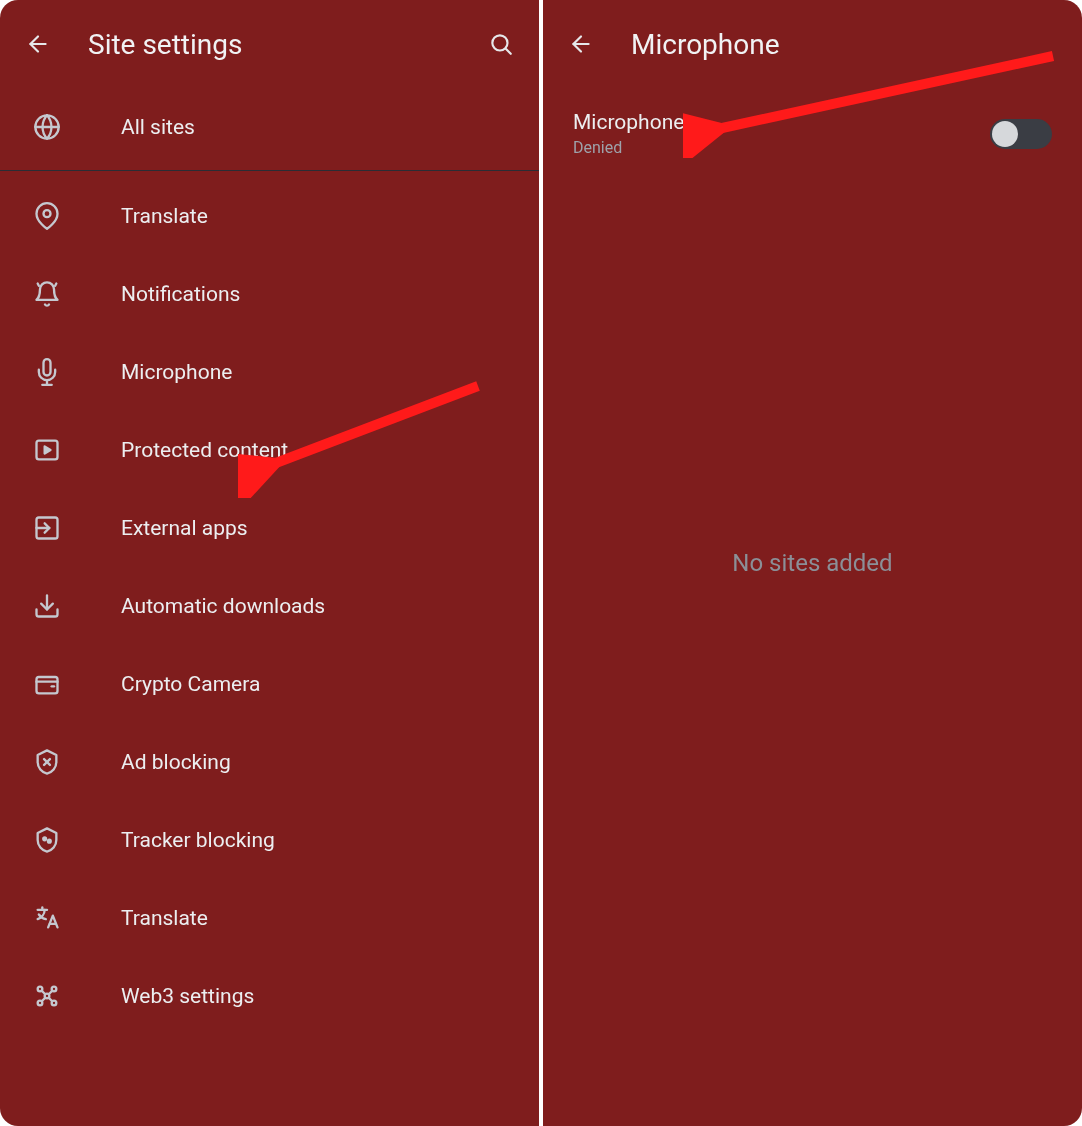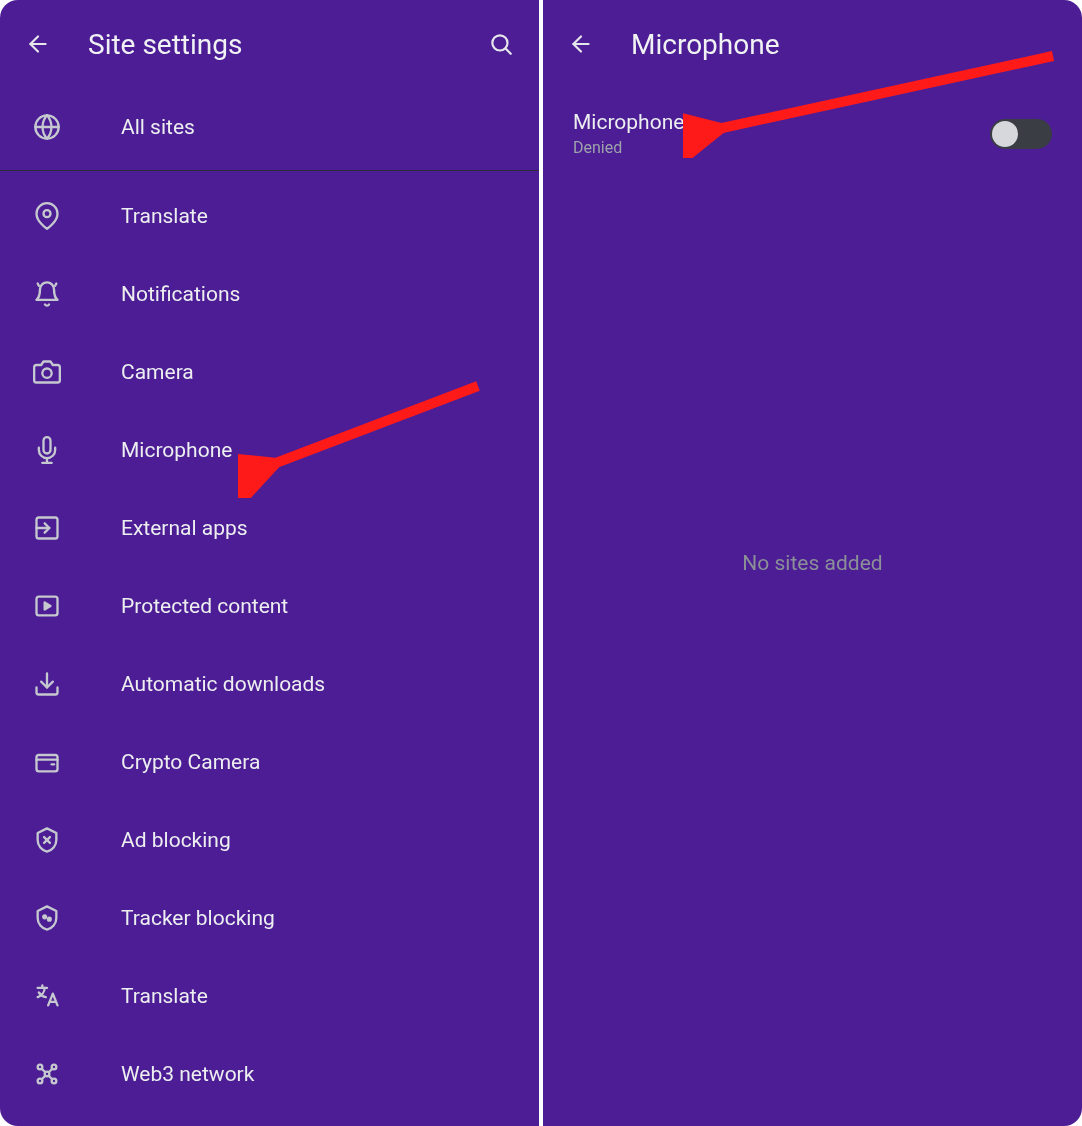--- a/index.html
+++ b/index.html
@@ -5,21 +5,21 @@
   * { margin: 0; padding: 0; box-sizing: border-box; }
   body {
     background: #fff;
     font-family: -apple-system, BlinkMacSystemFont, "Segoe UI", Roboto, sans-serif;
     width: 1082px;
     height: 1126px;
     display: flex;
     overflow: hidden;
   }
   .panel {
-    background: #4c1d95;
+    background: #7f1d1d;
     color: #e6e7ea;
     position: relative;
     overflow: hidden;
   }
   .panel-left {
     width: 540px;
     height: 1126px;
     border-top-left-radius: 18px;
     border-bottom-left-radius: 18px;
   }
@@ -126,21 +126,21 @@
   }
   .empty-state {
     position: absolute;
     top: 0; left: 0; right: 0; bottom: 0;
     display: flex;
     align-items: center;
     justify-content: center;
     pointer-events: none;
   }
   .empty-state span {
-    font-size: 21px;
+    font-size: 24px;
     color: #8b8f97;
   }
   svg { display: block; }
   .arrow {
     position: absolute;
     pointer-events: none;
   }
 </style>
 </head>
 <body>
@@ -190,61 +190,52 @@
       <svg width="28" height="28" viewBox="0 0 24 24" fill="none" stroke="#c5c8cf" stroke-width="2" stroke-linecap="round" stroke-linejoin="round">
           <path d="M18 8a6 6 0 0 0-12 0c0 7-3 9-3 9h18s-3-2-3-9"></path>
           <path d="M13.73 21a2 2 0 0 1-3.46 0"></path>
           <path d="M4 3l1 2"></path>
           <path d="M20 3l-1 2"></path>
         </svg>
     </div>
     <div class="label">Notifications</div>
   </div>
 
-  <div class="list-item">
-    <div class="icon-slot">
-      <svg width="28" height="28" viewBox="0 0 24 24" fill="none" stroke="#c5c8cf" stroke-width="2" stroke-linecap="round" stroke-linejoin="round">
-          <path d="M23 19a2 2 0 0 1-2 2H3a2 2 0 0 1-2-2V8a2 2 0 0 1 2-2h4l2-3h6l2 3h4a2 2 0 0 1 2 2z"></path>
-          <circle cx="12" cy="13" r="4"></circle>
-        </svg>
-    </div>
-    <div class="label">Camera</div>
-  </div>
 
   <div class="list-item">
     <div class="icon-slot">
       <svg width="28" height="28" viewBox="0 0 24 24" fill="none" stroke="#c5c8cf" stroke-width="2" stroke-linecap="round" stroke-linejoin="round">
           <path d="M12 1a3 3 0 0 0-3 3v8a3 3 0 0 0 6 0V4a3 3 0 0 0-3-3z"></path>
           <path d="M19 10v2a7 7 0 0 1-14 0v-2"></path>
           <line x1="12" y1="19" x2="12" y2="23"></line>
           <line x1="8" y1="23" x2="16" y2="23"></line>
         </svg>
     </div>
     <div class="label">Microphone</div>
   </div>
 
   <div class="list-item">
     <div class="icon-slot">
       <svg width="28" height="28" viewBox="0 0 24 24" fill="none" stroke="#c5c8cf" stroke-width="2" stroke-linecap="round" stroke-linejoin="round">
+          <rect x="3" y="4" width="18" height="16" rx="2"></rect>
+          <polygon points="10 9 15 12 10 15 10 9" fill="#c5c8cf"></polygon>
+        </svg>
+    </div>
+    <div class="label">Protected content</div>
+  </div>
+
+  <div class="list-item">
+    <div class="icon-slot">
+      <svg width="28" height="28" viewBox="0 0 24 24" fill="none" stroke="#c5c8cf" stroke-width="2" stroke-linecap="round" stroke-linejoin="round">
           <rect x="3" y="3" width="18" height="18" rx="2"></rect>
           <polyline points="10 8 14 12 10 16"></polyline>
           <line x1="3" y1="12" x2="14" y2="12"></line>
         </svg>
     </div>
     <div class="label">External apps</div>
-  </div>
-
-  <div class="list-item">
-    <div class="icon-slot">
-      <svg width="28" height="28" viewBox="0 0 24 24" fill="none" stroke="#c5c8cf" stroke-width="2" stroke-linecap="round" stroke-linejoin="round">
-          <rect x="3" y="4" width="18" height="16" rx="2"></rect>
-          <polygon points="10 9 15 12 10 15 10 9" fill="#c5c8cf"></polygon>
-        </svg>
-    </div>
-    <div class="label">Protected content</div>
   </div>
 
   <div class="list-item">
     <div class="icon-slot">
       <svg width="28" height="28" viewBox="0 0 24 24" fill="none" stroke="#c5c8cf" stroke-width="2" stroke-linecap="round" stroke-linejoin="round">
           <path d="M21 15v4a2 2 0 0 1-2 2H5a2 2 0 0 1-2-2v-4"></path>
           <polyline points="7 10 12 15 17 10"></polyline>
           <line x1="12" y1="15" x2="12" y2="3"></line>
         </svg>
     </div>
@@ -305,21 +296,21 @@
           <circle cx="18" cy="6" r="2"></circle>
           <circle cx="12" cy="12" r="2"></circle>
           <circle cx="6" cy="18" r="2"></circle>
           <circle cx="18" cy="18" r="2"></circle>
           <line x1="7.5" y1="7.5" x2="10.5" y2="10.5"></line>
           <line x1="16.5" y1="7.5" x2="13.5" y2="10.5"></line>
           <line x1="7.5" y1="16.5" x2="10.5" y2="13.5"></line>
           <line x1="16.5" y1="16.5" x2="13.5" y2="13.5"></line>
         </svg>
     </div>
-    <div class="label">Web3 network</div>
+    <div class="label">Web3 settings</div>
   </div>
 
   <svg class="arrow" style="left:238px; top:378px;" width="250" height="120" viewBox="0 0 250 120">
     <defs>
       <marker id="ahL" markerWidth="12" markerHeight="12" refX="2" refY="6" orient="auto">
         <path d="M12,0 L0,6 L12,12 z" fill="#ff1a1a"></path>
       </marker>
     </defs>
     <line x1="240" y1="8" x2="30" y2="88" stroke="#ff1a1a" stroke-width="10" marker-end="url(#ahL)"></line>
   </svg>

